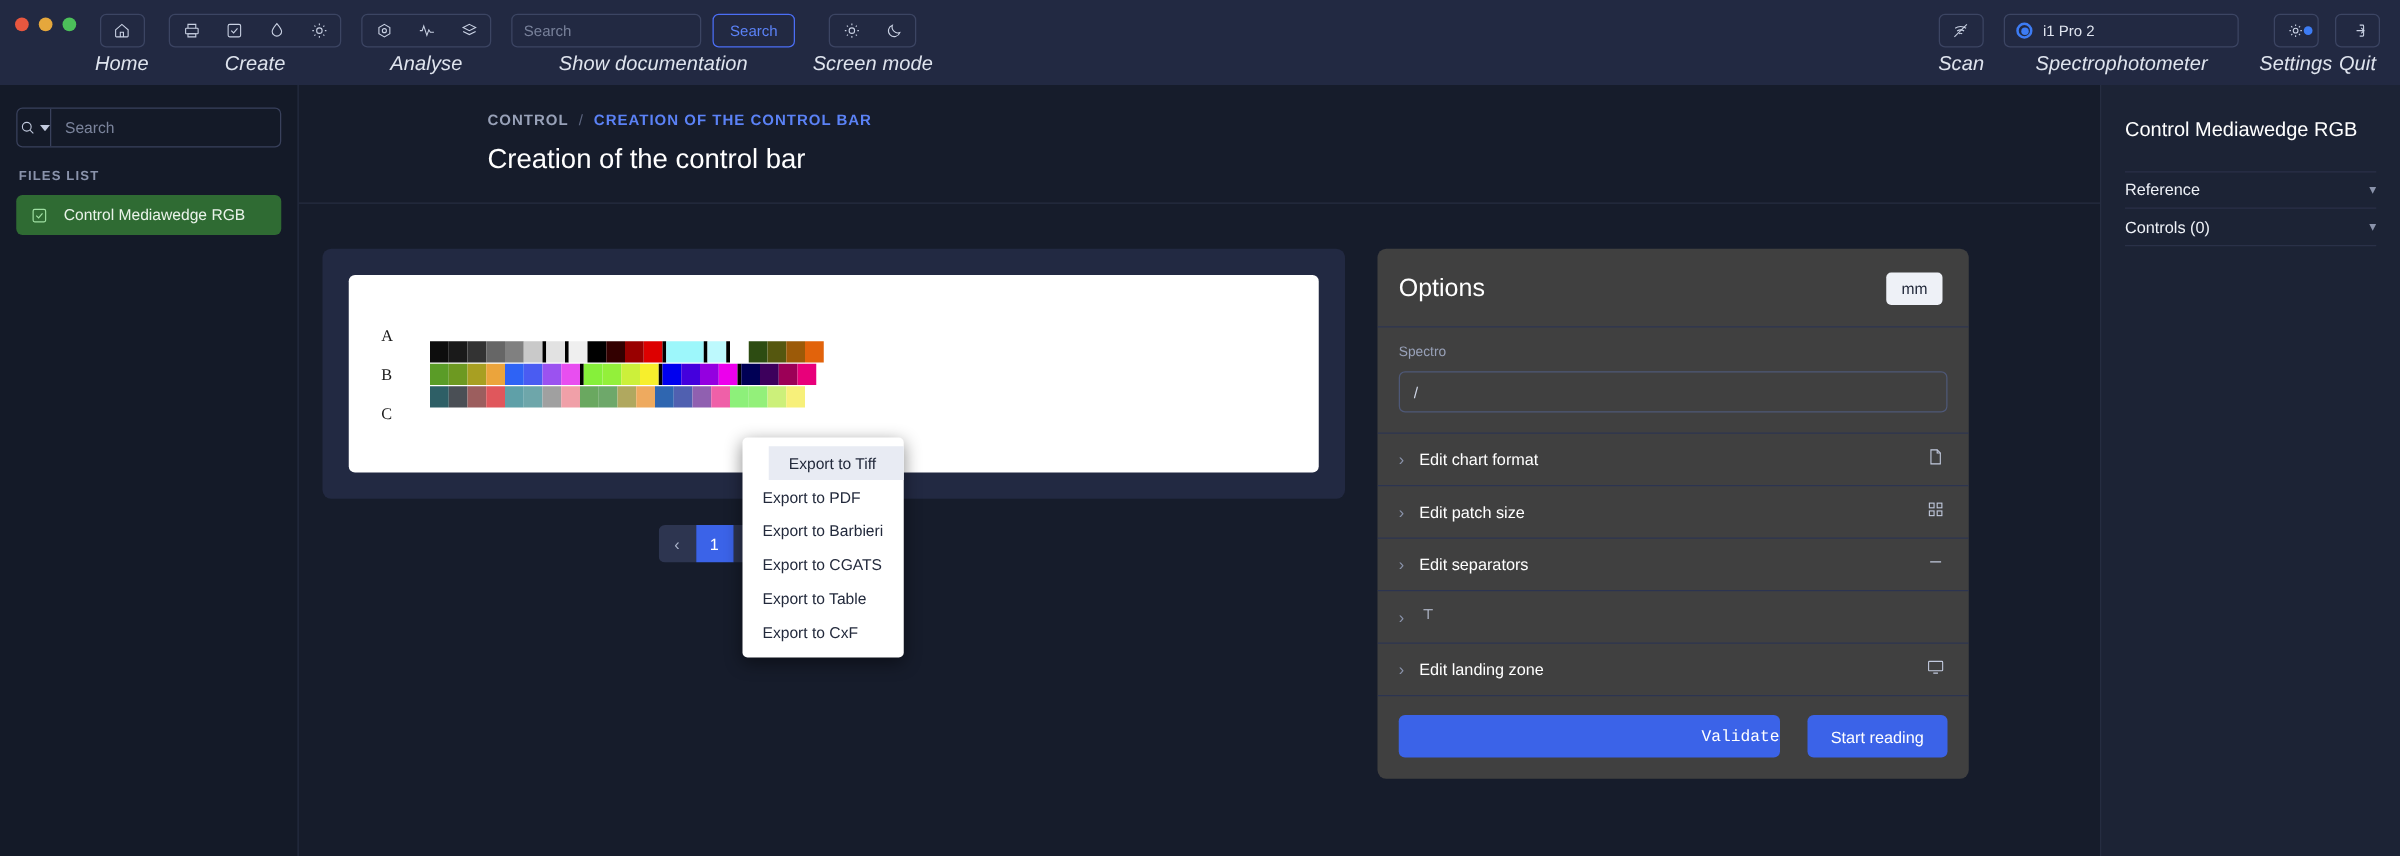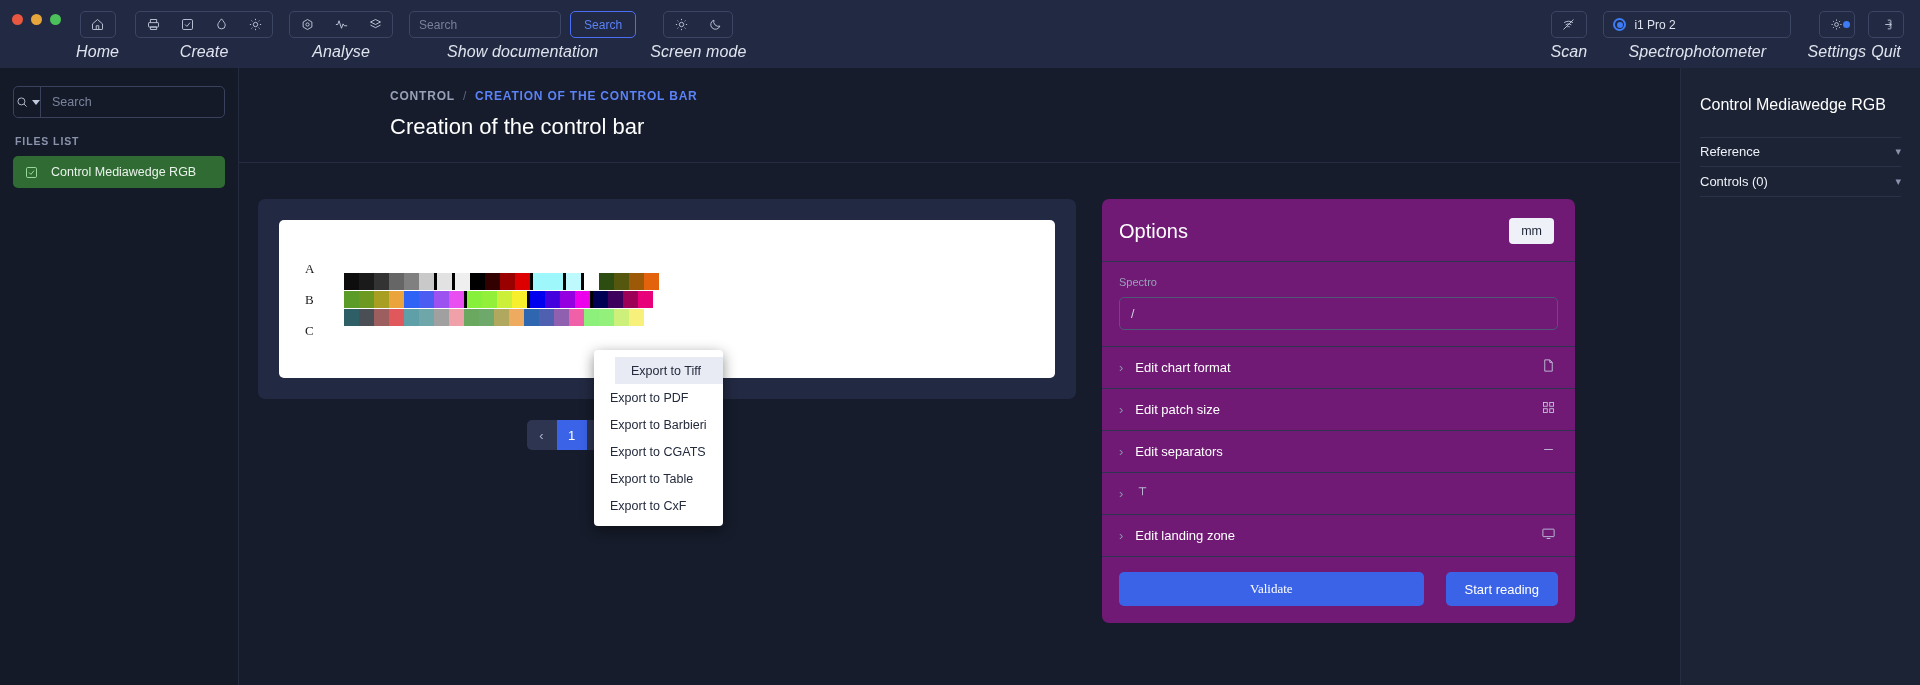--- a/index.html
+++ b/index.html
@@ -159,21 +159,21 @@
   }
   .export-item {
     height: 27px; display: flex; align-items: center;
     padding: 0 16px; font-size: 12.5px; color: #232a3c; white-space: nowrap;
   }
   .export-item.hl { background: #e8ebf3; margin-left: 21px; }
 
   
   .options {
     margin-left: 26px; width: 473px;
-    background: #701a75; border-radius: 7px; overflow: hidden;
+    background: #404040; border-radius: 7px; overflow: hidden;
   }
   .opt-head {
     display: flex; align-items: center; justify-content: space-between;
     padding: 19px 21px 17px 17px;
   }
   .opt-title { color: #ffffff; font-size: 20px; }
   .unit-badge {
     background: #eef1f7; color: #1f2638; font-size: 12.5px;
     border-radius: 4px; padding: 6px 12px;
   }
@@ -188,21 +188,21 @@
   .acc-row {
     display: flex; align-items: center; border-top: 1px solid #2c3450;
     height: 42px; padding: 0 19px 0 17px;
   }
   .chev { color: #8a93ab; font-size: 13px; margin-right: 12px; }
   .acc-label { color: #ffffff; font-size: 13px; flex: 1; }
   .acc-icon svg { width: 15px; height: 15px; stroke: #c2cade; fill: none; stroke-width: 1.4; }
   .btn-row { border-top: 1px solid #2c3450; padding: 15px 17px 17px 17px; display: flex; gap: 22px; }
   .btn-validate {
     flex: 1; height: 34px; background: #3b63e8; color: #fff; border: 0; border-radius: 5px;
-    font-size: 13px; font-family: Liberation Serif, serif; cursor: pointer;
+    font-size: 13px; font-family: Liberation Mono, monospace; cursor: pointer; text-align: right;
   }
   .btn-start {
     height: 34px; background: #3b63e8; color: #fff; border: 0; border-radius: 5px;
     padding: 0 19px; font-size: 13px; font-family: "Liberation Sans", sans-serif; cursor: pointer;
   }
 
   
   .rpanel {
     position: absolute; top: 68px; left: 1680px; width: 240px; height: 617px;
     background: #1c2335; border-left: 1px solid #262d41; padding: 26px 19px 0 19px;

